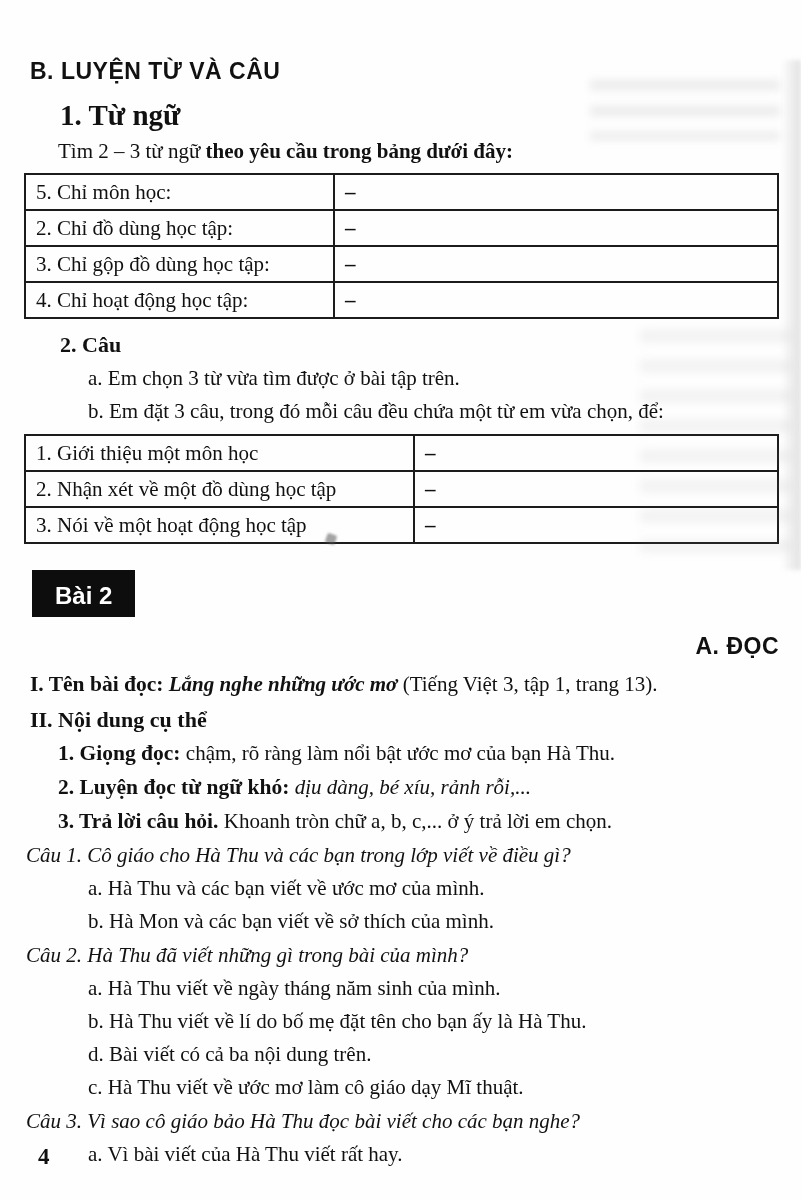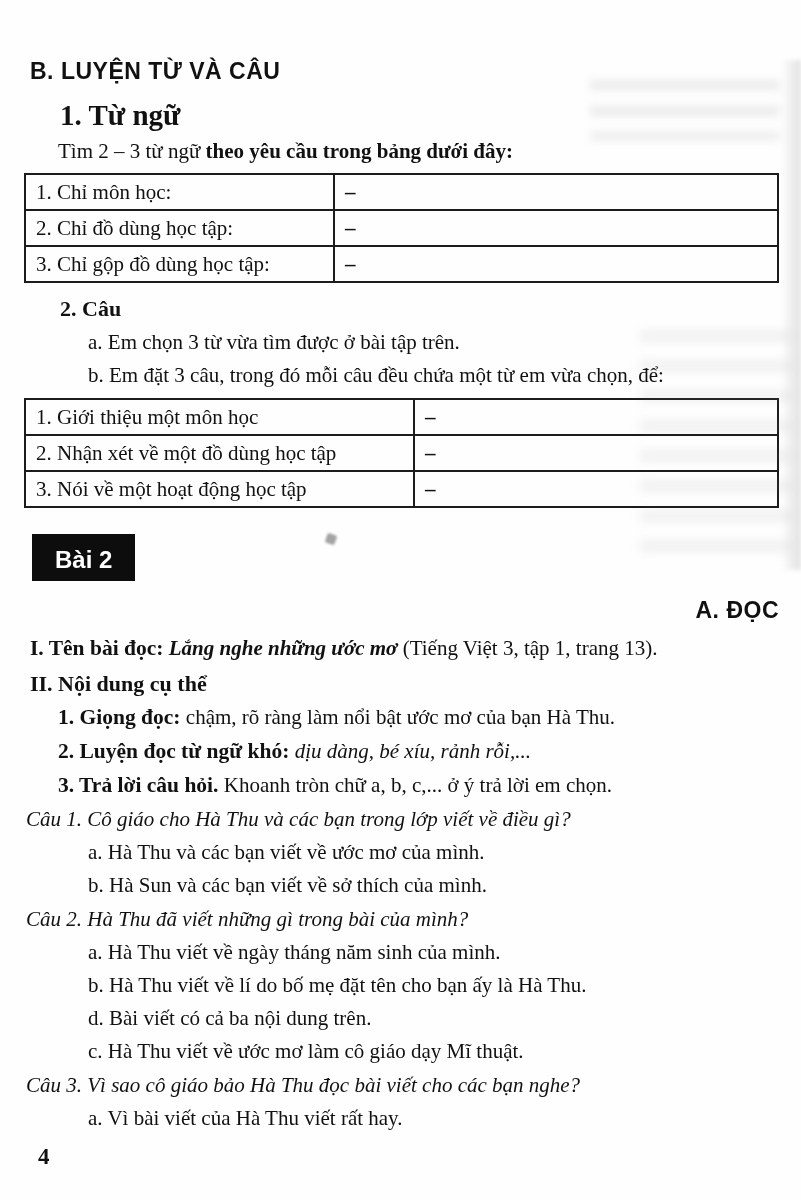--- a/index.html
+++ b/index.html
@@ -75,29 +75,33 @@
 
   <div class="h-main">B. LUYỆN TỪ VÀ CÂU</div>
 
   <div class="sub-head">1. Từ ngữ</div>
 
   <div class="intro"><span>Tìm 2 – 3 từ ngữ </span><b>theo yêu cầu trong bảng dưới đây:</b></div>
 
   <table class="wtable t1">
     <tbody>
       <tr>
-        <td class="c1">1. Chỉ môn học:</td>
+        <td class="c1">5. Chỉ môn học:</td>
         <td class="dash">–</td>
       </tr>
       <tr>
         <td class="c1">2. Chỉ đồ dùng học tập:</td>
         <td class="dash">–</td>
       </tr>
       <tr>
         <td class="c1">3. Chỉ gộp đồ dùng học tập:</td>
+        <td class="dash">–</td>
+      </tr>
+      <tr>
+        <td class="c1">4. Chỉ hoạt động học tập:</td>
         <td class="dash">–</td>
       </tr>
     </tbody>
   </table>
 
   <div class="sec2-head">2. Câu</div>
   <div class="item-line">a. Em chọn 3 từ vừa tìm được ở bài tập trên.</div>
   <div class="item-line" style="margin-bottom:7px;">b. Em đặt 3 câu, trong đó mỗi câu đều chứa một từ em vừa chọn, để:</div>
 
   <table class="wtable t2">
@@ -128,21 +132,21 @@
   <div class="line l-ii">II. Nội dung cụ thể</div>
 
   <div class="line l-num"><b class="lbl">1. Giọng đọc: </b><span>chậm, rõ ràng làm nổi bật ước mơ của bạn Hà Thu.</span></div>
 
   <div class="line l-num"><b class="lbl">2. Luyện đọc từ ngữ khó: </b><span class="ital">dịu dàng, bé xíu, rảnh rỗi,...</span></div>
 
   <div class="line l-num"><b class="lbl">3. Trả lời câu hỏi. </b><span>Khoanh tròn chữ a, b, c,... ở ý trả lời em chọn.</span></div>
 
   <div class="line q">Câu 1. Cô giáo cho Hà Thu và các bạn trong lớp viết về điều gì?</div>
   <div class="line opt">a. Hà Thu và các bạn viết về ước mơ của mình.</div>
-  <div class="line opt">b. Hà Sun và các bạn viết về sở thích của mình.</div>
+  <div class="line opt">b. Hà Mon và các bạn viết về sở thích của mình.</div>
 
   <div class="line q">Câu 2. Hà Thu đã viết những gì trong bài của mình?</div>
   <div class="line opt">a. Hà Thu viết về ngày tháng năm sinh của mình.</div>
   <div class="line opt">b. Hà Thu viết về lí do bố mẹ đặt tên cho bạn ấy là Hà Thu.</div>
   <div class="line opt">d. Bài viết có cả ba nội dung trên.</div>
   <div class="line opt">c. Hà Thu viết về ước mơ làm cô giáo dạy Mĩ thuật.</div>
 
   <div class="line q">Câu 3. Vì sao cô giáo bảo Hà Thu đọc bài viết cho các bạn nghe?</div>
   <div class="line opt">a. Vì bài viết của Hà Thu viết rất hay.</div>
 

